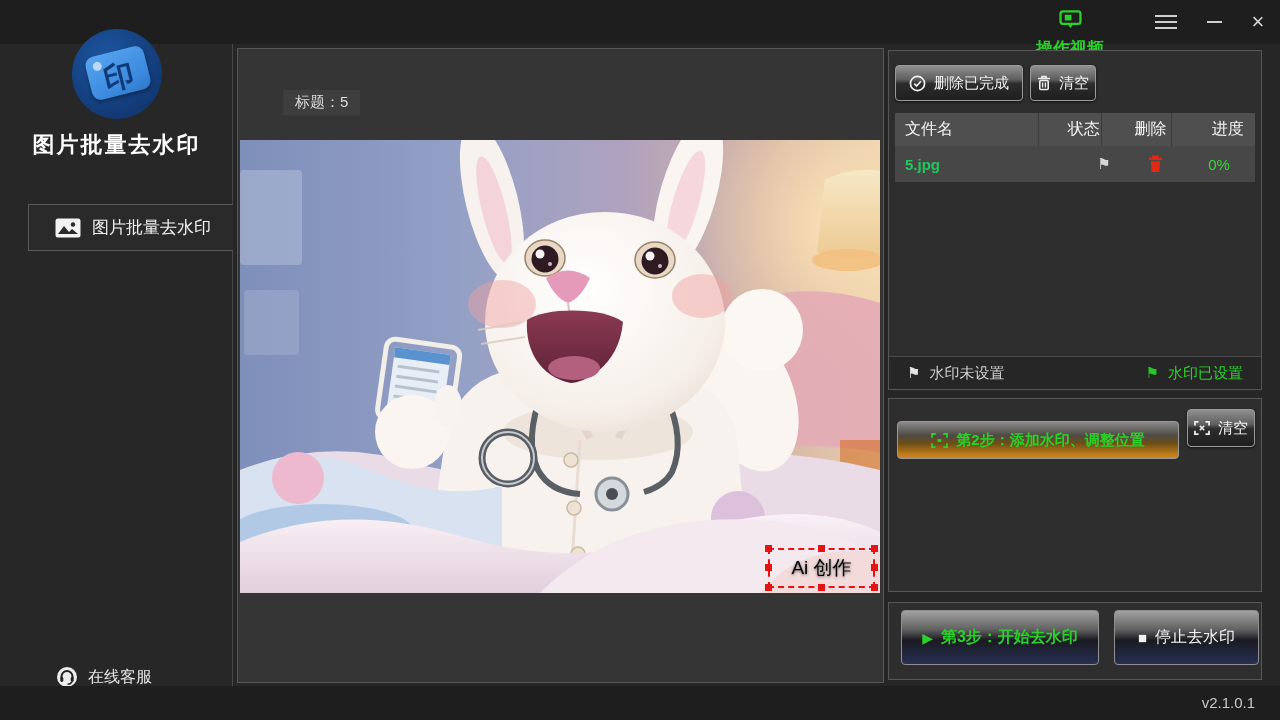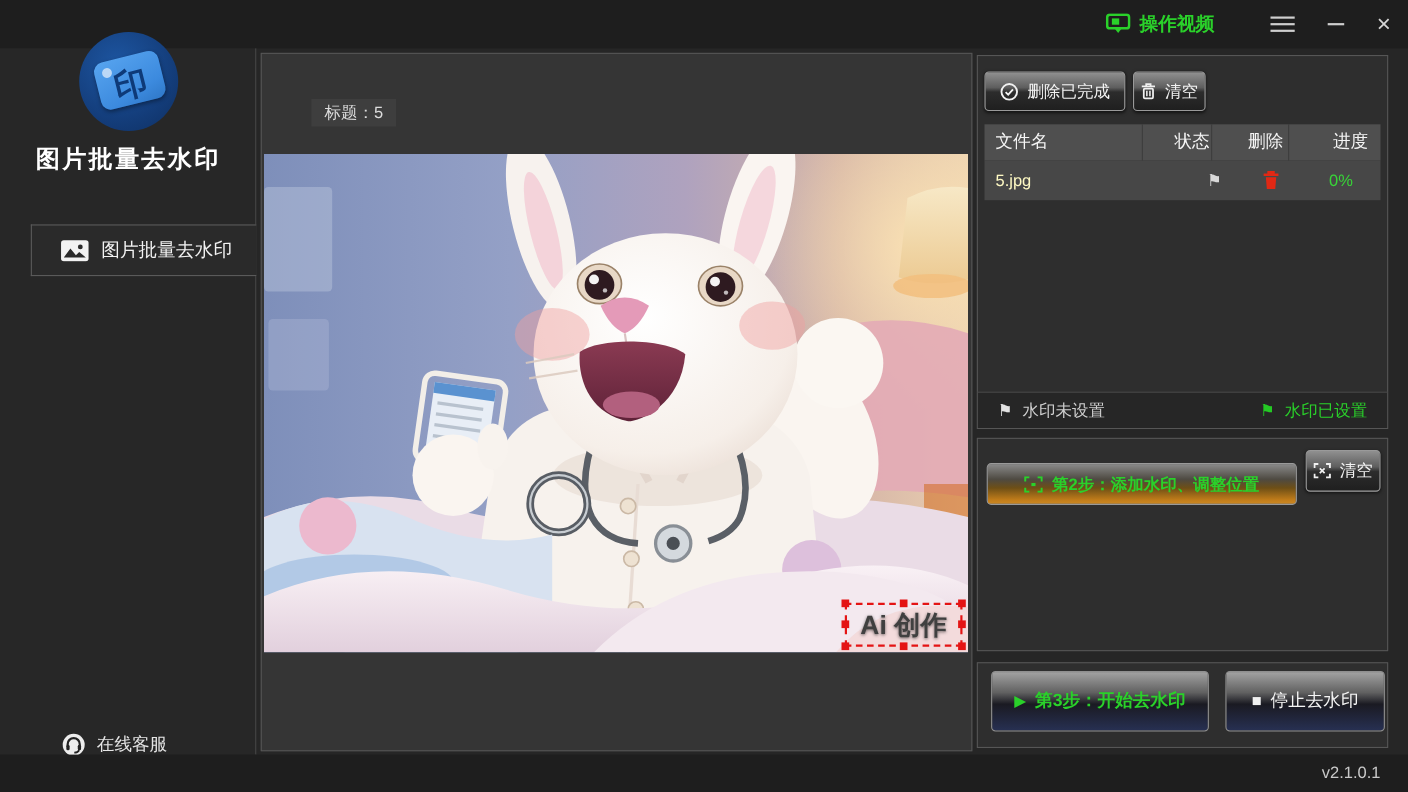--- a/index.html
+++ b/index.html
@@ -3,21 +3,21 @@
 <meta charset="utf-8">
 <style>
   * { margin:0; padding:0; box-sizing:border-box; }
   html,body { width:1280px; height:720px; overflow:hidden; background:#262626;
     font-family:"Liberation Sans","DejaVu Sans",sans-serif; }
   .abs { position:absolute; }
   #stage { position:relative; width:1280px; height:720px; background:#262626; }
 
   
   #titlebar { left:0; top:0; width:1280px; height:44px; background:#1e1e1e; }
-  #help-btn { right:176px; top:10px; display:flex; align-items:center; gap:8px; cursor:pointer; }
+  #help-btn { right:176px; top:10px; display:flex; align-items:center; gap:8px; cursor:pointer;flex-direction:column; }
   #help-btn span { color:#2ad12a; font-size:17px; font-weight:bold; }
   .winbtn { top:0; width:36px; height:44px; display:flex; align-items:center; justify-content:center; color:#d5d5d5; }
   #btn-menu { right:96px; }
   #btn-menu .bars { width:22px; }
   #btn-menu .bars i { display:block; height:2px; background:#cfcfcf; margin:4px 0; }
   #btn-min { right:48px; }
   #btn-min i { display:block; width:15px; height:2px; background:#cfcfcf; }
   #btn-close { right:4px; font-size:22px; }
 
   
@@ -36,21 +36,21 @@
   #nav-item span { color:#f2f2f2; font-size:17px; }
   #support { left:56px; top:602px; display:flex; align-items:center; gap:10px; cursor:pointer;margin-top:20px; }
   #support span { color:#e5e5e5; font-size:16px; }
 
   
   #preview { left:237px; top:48px; width:647px; height:635px; background:#353535; border:1px solid #565656; }
   #caption { left:45px; top:41px; background:#3e3e3e; color:#dcdcdc; font-size:15px; padding:3px 12px; }
   #pic { left:2px; top:91px; width:640px; height:453px; overflow:hidden; background:#8a97bd; }
   #wm-box { left:528px; top:408px; width:107px; height:40px; border:2px dashed #e41414;
     display:flex; align-items:center; justify-content:center; cursor:move; }
-  #wm-box span { color:#404040; font-size:24px; font-weight:bold; text-shadow:0 1px 3px rgba(0,0,0,.6); }
+  #wm-box span { color:#000000; font-size:19px; font-weight:normal; text-shadow:0 1px 3px rgba(0,0,0,.6); }
   .hdl { position:absolute; width:7px; height:7px; background:#e41414; }
   .h-tl{left:-5px;top:-5px;} .h-tm{left:calc(50% - 4px);top:-5px;} .h-tr{right:-5px;top:-5px;}
   .h-ml{left:-5px;top:calc(50% - 4px);} .h-mr{right:-5px;top:calc(50% - 4px);}
   .h-bl{left:-5px;bottom:-5px;} .h-bm{left:calc(50% - 4px);bottom:-5px;} .h-br{right:-5px;bottom:-5px;}
 
   
   .section { left:888px; width:374px; background:#2e2e2e; border:1px solid #565656; }
   #sec1 { top:50px; height:340px; }
   #sec2 { top:398px; height:194px; }
   #sec3 { top:602px; height:78px; }
@@ -73,21 +73,21 @@
 
   #tbl { left:6px; top:62px; width:360px; }
   #tbl-head { display:flex; height:33px; background:#4f4f4f; align-items:center;gap:28px; }
   #tbl-head div { color:#f5f5f5; font-size:16px; border-right:1px solid #3c3c3c; height:100%;
     display:flex; align-items:center; }
   .c-file { width:186px; padding-left:10px; }
   .c-stat { width:46px; justify-content:center; }
   .c-del  { width:56px; justify-content:center; }
   .c-prog { width:72px; justify-content:center; border-right:none !important; }
   #tbl-row { display:flex; height:36px; background:#474747; align-items:center; }
-  #tbl-row .c-file { color:#fef9c3; font-size:15px; }
+  #tbl-row .c-file { color:#22c55e; font-size:15px;font-weight:bold; }
   #tbl-row .c-stat { display:flex; color:#d9d9d9; font-size:15px; }
   #tbl-row .c-del { display:flex; cursor:pointer; }
   #tbl-row .c-prog { display:flex; color:#38d438; font-size:15px; }
 
   #legend { left:0; bottom:0; width:100%; height:33px; background:#262626; border-top:1px solid #4a4a4a;
     display:flex; align-items:center; justify-content:space-between; padding:0 18px; }
   .leg { display:flex; align-items:center; gap:9px; font-size:15px; }
   #leg-unset { color:#cfcfcf; } #leg-unset .fl { color:#e3e3e3; }
   #leg-set { color:#2ad12a; } #leg-set .fl { color:#24c824; }
   .fl { font-size:15px; }

